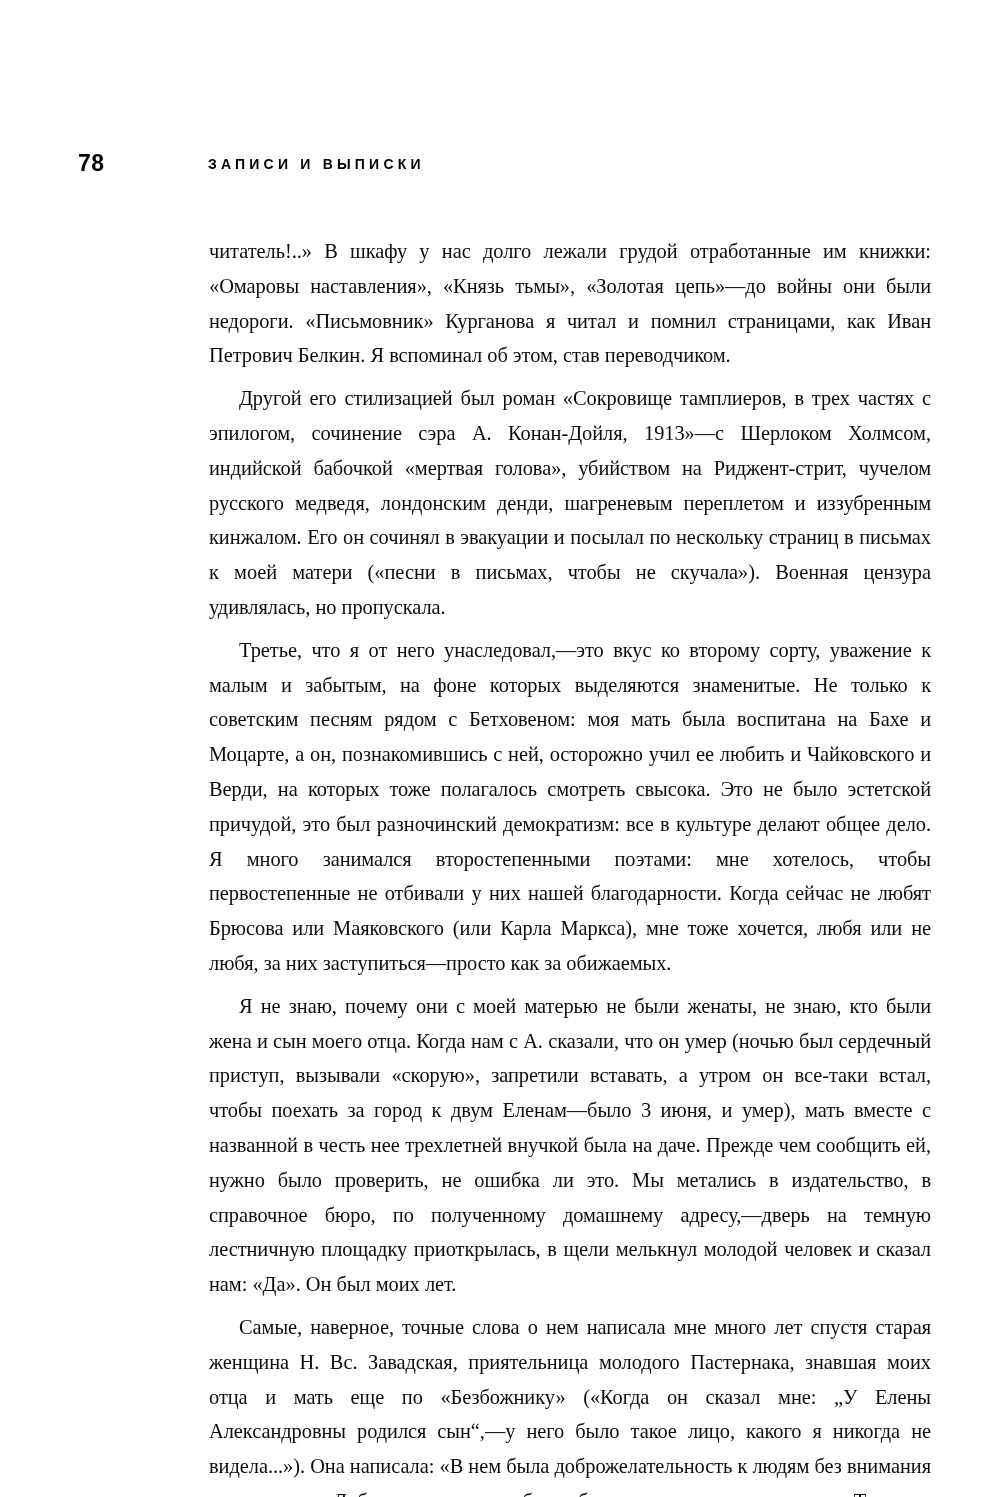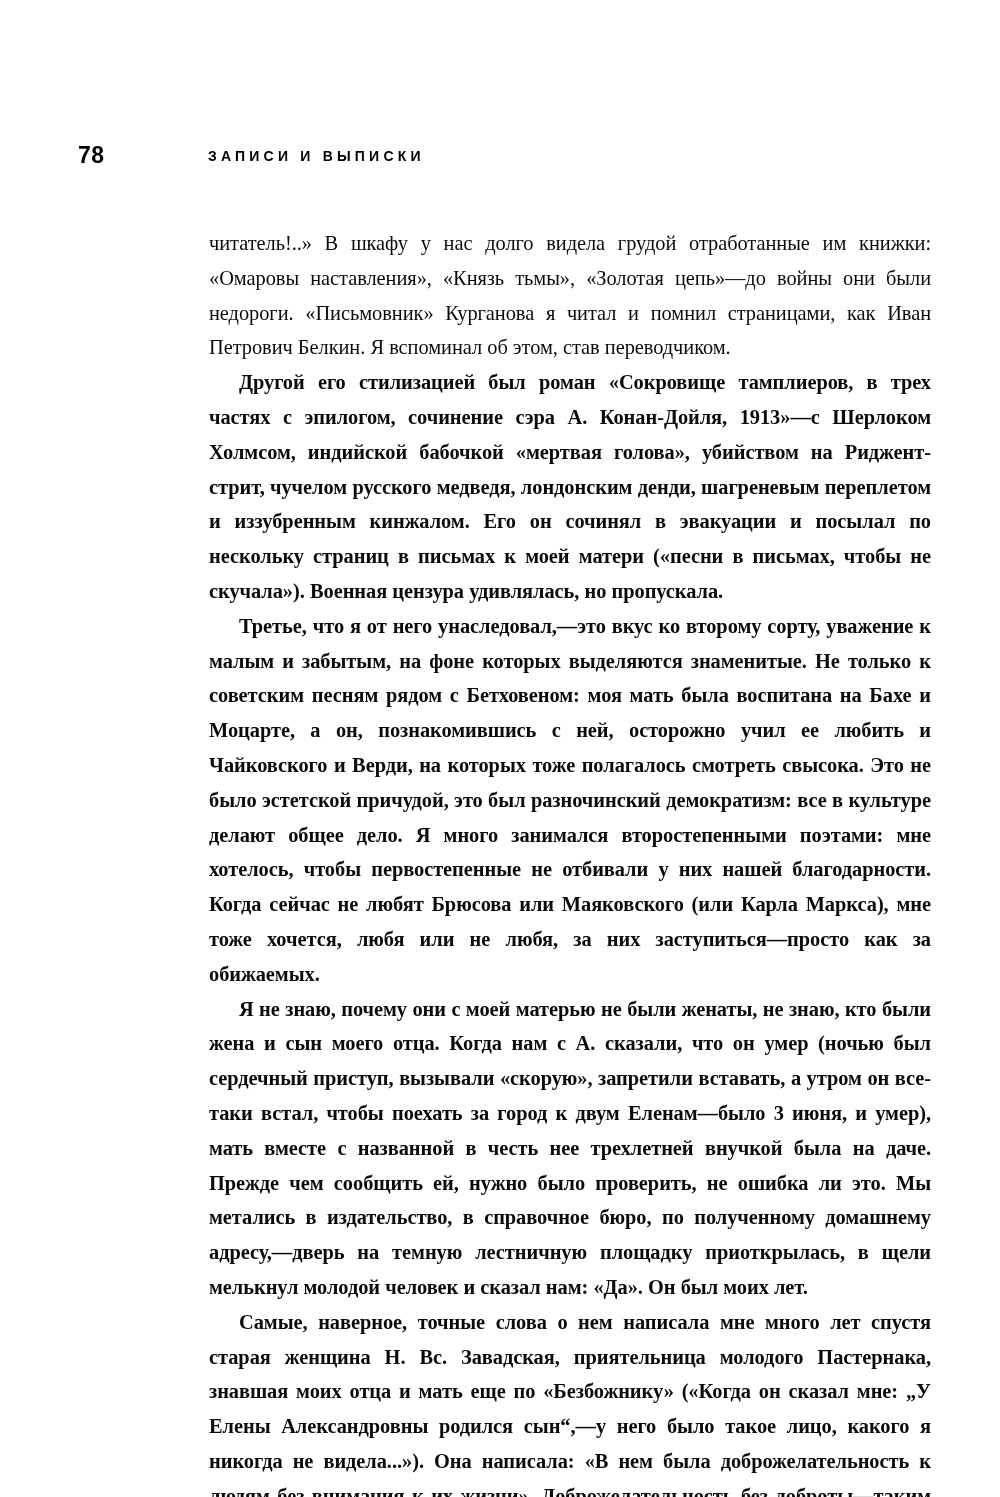--- a/index.html
+++ b/index.html
@@ -13,21 +13,21 @@
     height: 1497px;
     position: relative;
     overflow: hidden;
     font-family: "Liberation Serif", "DejaVu Serif", serif;
     color: #000000;
     -webkit-font-smoothing: none;
   }
 
   .page {
     position: absolute;
-    left: 0; top: 4px;
+    left: 0; top: 12px;
     width: 1000px;
     height: 1093px;
     background: #ffffff;
   }
 
   
   .header-row {
     position: absolute;
     left: 0;
     top: 137px;
@@ -74,36 +74,35 @@
     letter-spacing: -0.05px;
     word-spacing: 0.1px;
     text-indent: 30px;
     hyphens: manual;
     color: #0b0b0b;
   }
   .para.first {
     text-indent: 0;
   }
   .para + .para {
-    margin-top: 0;
-    font-weight: bold;
+    margin-top: 8px;
   }
 </style>
 </head>
 <body>
 
 <div class="page">
 
   <div class="header-row">
     <div class="folio">78</div>
     <div class="running-head">ЗАПИСИ И ВЫПИСКИ</div>
   </div>
 
   <div class="textblock">
-    <p class="para first">читатель!..» В шкафу у нас долго видела грудой отработанные им книжки: «Омаровы наставления», «Князь тьмы», «Золотая цепь»—до войны они были недороги. «Письмовник» Курганова я читал и помнил страницами, как Иван Петрович Белкин. Я вспоминал об этом, став переводчиком.</p>
+    <p class="para first">читатель!..» В шкафу у нас долго лежали грудой отработанные им книжки: «Омаровы наставления», «Князь тьмы», «Золотая цепь»—до войны они были недороги. «Письмовник» Курганова я читал и помнил страницами, как Иван Петрович Белкин. Я вспоминал об этом, став переводчиком.</p>
     <p class="para">Другой его стилизацией был роман «Сокровище тамплиеров, в трех частях с эпилогом, сочинение сэра А. Конан-Дойля, 1913»—с Шерлоком Холмсом, индийской бабочкой «мертвая голова», убийством на Риджент-стрит, чучелом русского медведя, лондонским денди, шагреневым переплетом и иззубренным кинжалом. Его он сочинял в эвакуации и посылал по нескольку страниц в письмах к моей матери («песни в письмах, чтобы не скучала»). Военная цензура удивлялась, но пропускала.</p>
     <p class="para">Третье, что я от него унаследовал,—это вкус ко второму сорту, уважение к малым и забытым, на фоне которых выделяются знаменитые. Не только к советским песням рядом с Бетховеном: моя мать была воспитана на Бахе и Моцарте, а он, познакомившись с ней, осторожно учил ее любить и Чайковского и Верди, на которых тоже полагалось смотреть свысока. Это не было эстетской причудой, это был разночинский демократизм: все в культуре делают общее дело. Я много занимался второстепенными поэтами: мне хотелось, чтобы первостепенные не отбивали у них нашей благодарности. Когда сейчас не любят Брюсова или Маяковского (или Карла Маркса), мне тоже хочется, любя или не любя, за них заступиться—просто как за обижаемых.</p>
     <p class="para">Я не знаю, почему они с моей матерью не были женаты, не знаю, кто были жена и сын моего отца. Когда нам с А. сказали, что он умер (ночью был сердечный приступ, вызывали «скорую», запретили вставать, а утром он все-таки встал, чтобы поехать за город к двум Еленам—было 3 июня, и умер), мать вместе с названной в честь нее трехлетней внучкой была на даче. Прежде чем сообщить ей, нужно было проверить, не ошибка ли это. Мы метались в издательство, в справочное бюро, по полученному домашнему адресу,—дверь на темную лестничную площадку приоткрылась, в щели мелькнул молодой человек и сказал нам: «Да». Он был моих лет.</p>
     <p class="para">Самые, наверное, точные слова о нем написала мне много лет спустя старая женщина Н. Вс. Завадская, приятельница молодого Пастернака, знавшая моих отца и мать еще по «Безбожнику» («Когда он сказал мне: „У Елены Александровны родился сын“,—у него было такое лицо, какого я никогда не видела...»). Она написала: «В нем была доброжелательность к людям без внимания к их жизни». Доброжелательность без доброты—таким помню его и я. Таким, к сожалению, чувствую и себя.</p>
 
   </div>
 
 </div>
 
 </body></html>

